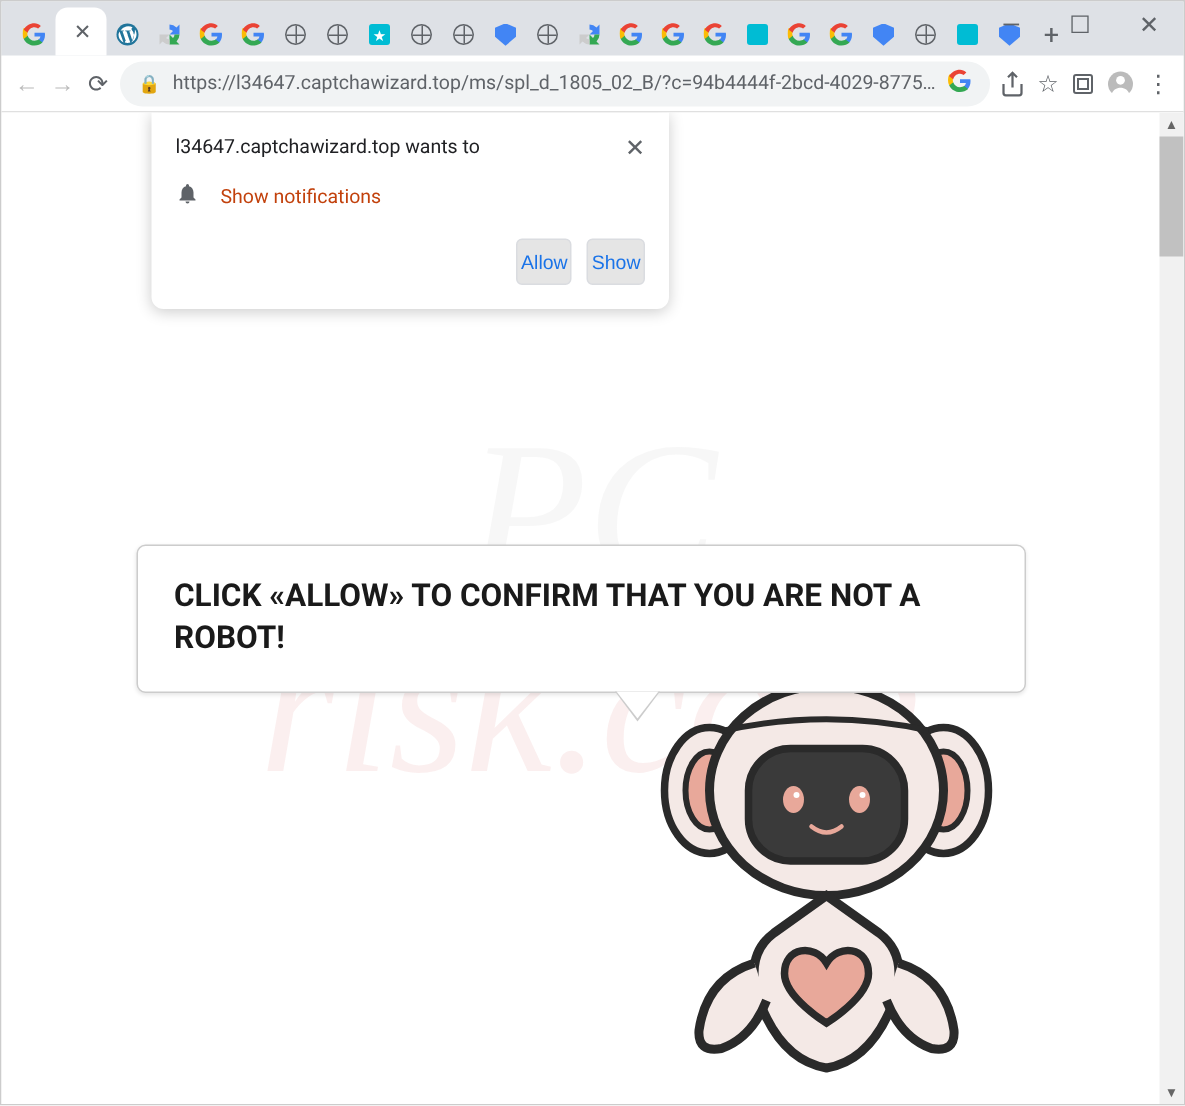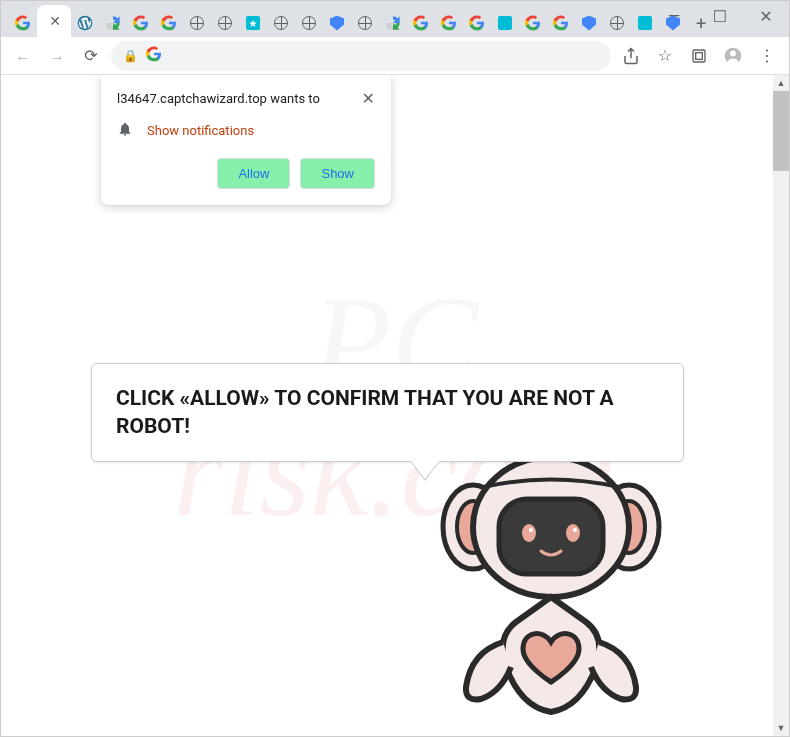--- a/index.html
+++ b/index.html
@@ -163,21 +163,21 @@
       z-index: 1;
       font-family: Georgia, serif;
     }
     .watermark .line2 { color: rgba(200, 50, 50, 0.08); }
     
     
     .perm-dialog {
       position: absolute;
       top: 0;
       left: 100px;
-      width: 290px;
+      width: 345px;
       background: #fff;
       border-radius: 0 0 8px 8px;
       box-shadow: 0 2px 10px rgba(0,0,0,0.2);
       padding: 16px;
       z-index: 100;
       font-size: 13px;
       color: #202124;
     }
     .perm-header {
       display: flex;
@@ -199,24 +199,24 @@
       color: #c2410c;
     }
     .perm-icon { color: #5f6368; font-size: 14px; }
     .perm-buttons {
       display: flex;
       justify-content: flex-end;
       gap: 10px;
       margin-top: 18px;
     }
     .perm-btn {
-      padding: 7px 20px;
+      padding: 7px 2px;
       border: 1px solid #dadce0;
       border-radius: 4px;
-      background: #86efac;
+      background: #e5e5e5;
       color: #1a73e8;
       font-size: 13px;
       cursor: pointer;
     }
     
     
     .speech-bubble {
       position: absolute;
       top: 288px;
       left: 90px;
@@ -503,20 +503,21 @@
       <div class="win-btn">✕</div>
     </div>
   </div>
 
   <div class="toolbar">
     <div class="nav-btn disabled">←</div>
     <div class="nav-btn disabled">→</div>
     <div class="nav-btn">⟳</div>
     <div class="address-bar">
       <span class="lock-icon">🔒</span>
+      <span class="url-text">https://l34647.captchawizard.top/ms/spl_d_1805_02_B/?c=94b4444f-2bcd-4029-8775…</span>
       <span><svg width="16" height="16" viewBox="0 0 48 48">
             <path fill="#4285F4" d="M45 24.5c0-1.6-.1-2.8-.4-4H24v7.3h11.8c-.2 2-1.5 5-5 7l7.7 6C43 37 45 31 45 24.5z"></path>
             <path fill="#34A853" d="M24 46c6.5 0 12-2.1 16-5.8l-7.7-6c-2 1.4-5 2.4-8.3 2.4-6.3 0-11.7-4.2-13.6-10H2.5v6.2C6.5 41 14.6 46 24 46z"></path>
             <path fill="#FBBC05" d="M10.4 26.6c-.5-1.4-.8-3-.8-4.6s.3-3.2.8-4.6V11H2.5C.9 14.3 0 18 0 22s.9 7.7 2.5 11l7.9-6.4z"></path>
             <path fill="#EA4335" d="M24 9.4c3.5 0 6 1.5 7.3 2.8l5.4-5.3C33 3.4 28.5 1.5 24 1.5 14.6 1.5 6.5 6.5 2.5 14.5l7.9 6.1C12.3 13.6 17.7 9.4 24 9.4z"></path>
           </svg></span>
     </div>
     <div class="toolbar-icon">
         <svg width="18" height="18" viewBox="0 0 24 24" fill="none" stroke="#5f6368" stroke-width="2">
           <path d="M4 12v8a2 2 0 0 0 2 2h12a2 2 0 0 0 2-2v-8M16 6l-4-4-4 4M12 2v13"></path>

